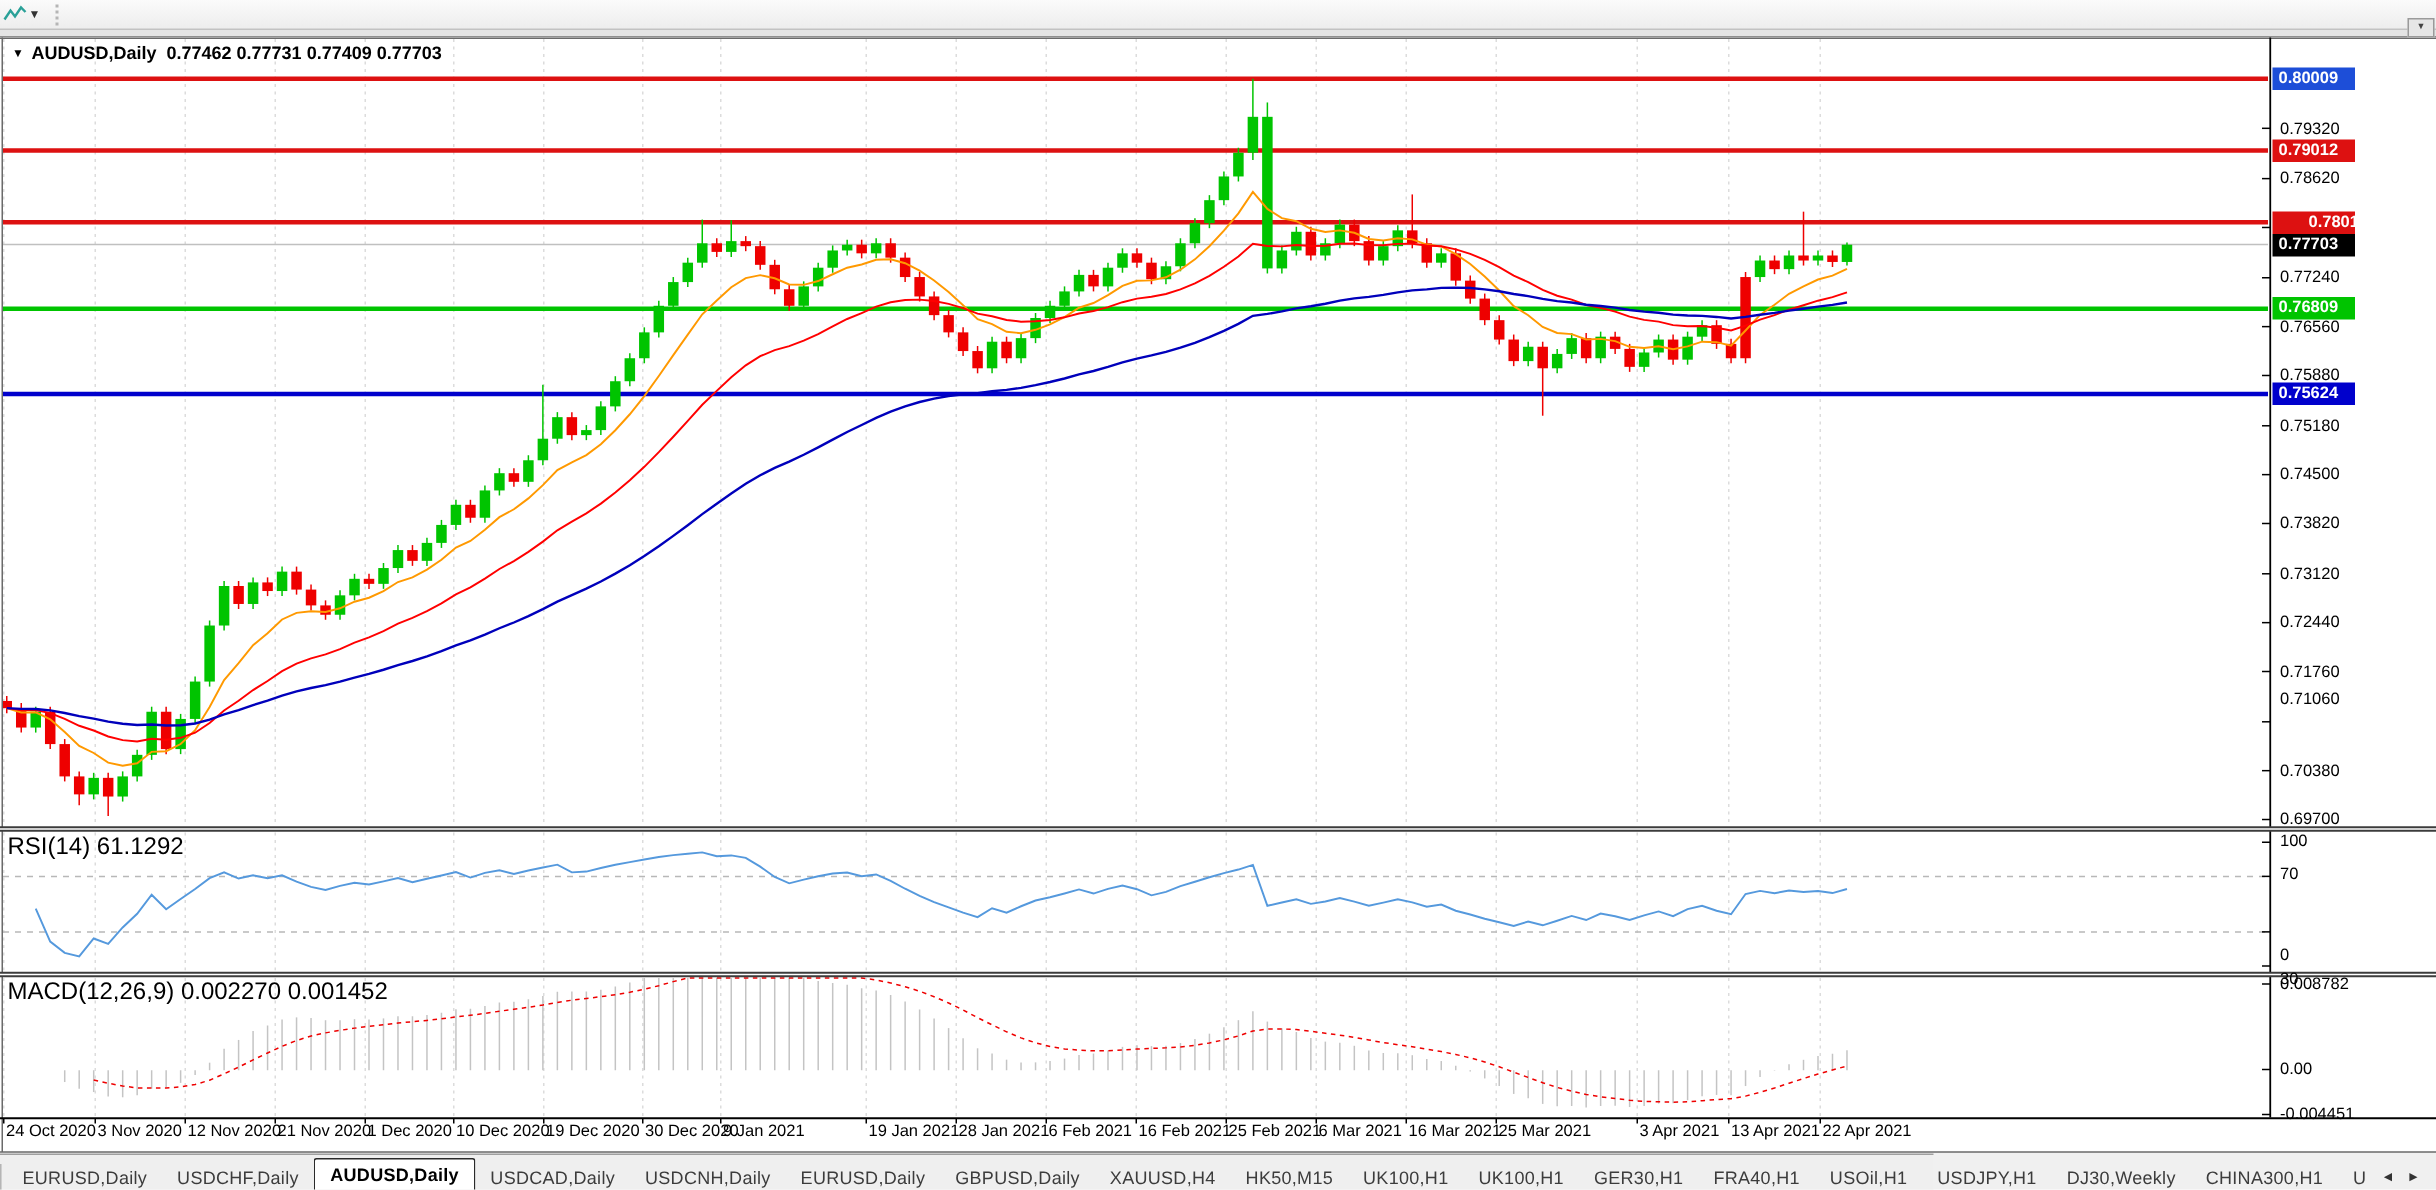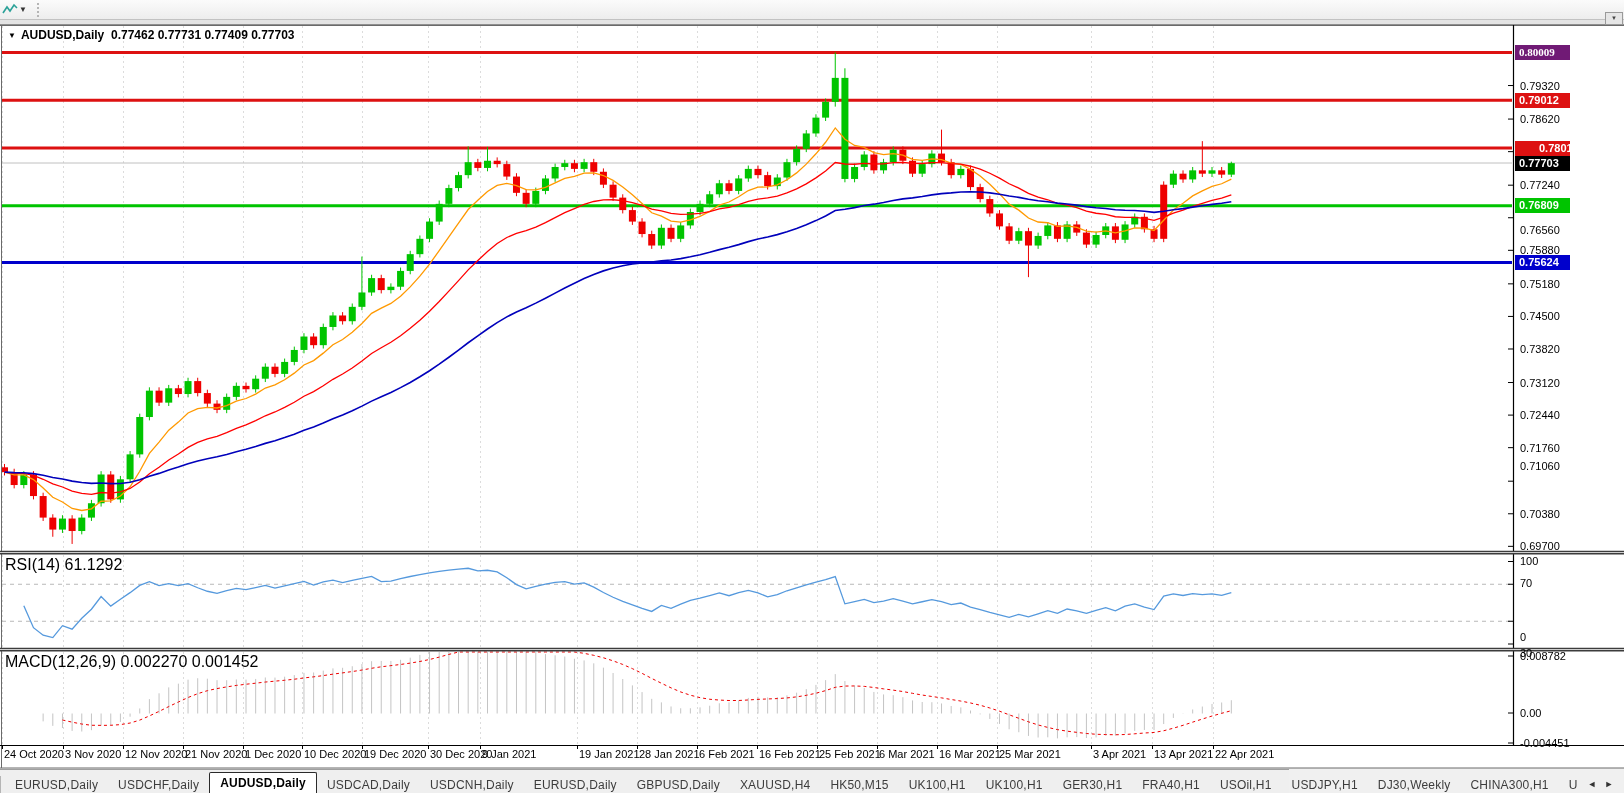--- a/index.html
+++ b/index.html
@@ -585,32 +585,32 @@
   <div class="title-overlay"><span class="tri">▼</span><span>AUDUSD,Daily</span>  <span>0.77462</span> <span>0.77731</span> <span>0.77409</span> <span>0.77703</span></div>
 
   <div class="panel-label" style="left:5px;top:556px;">RSI(14) 61.1292</div>
   <div class="panel-label" style="left:5px;top:653px;">MACD(12,26,9) 0.002270 0.001452</div>
 
   <div id="overlay">
       <div class="px-label" style="top: 78.5457px;">0.79320</div>
       <div class="px-label" style="top: 112.076px;">0.78620</div>
       <div class="px-label" style="top: 144.648px;">0.77940</div>
       <div class="px-label" style="top: 178.178px;">0.77240</div>
-      <div class="px-label" style="top: 210.75px; margin-top: 12px;">0.76560</div>
+      <div class="px-label" style="top: 210.75px;">0.76560</div>
       <div class="px-label" style="top: 243.322px;">0.75880</div>
       <div class="px-label" style="top: 276.852px;">0.75180</div>
       <div class="px-label" style="top: 309.424px;">0.74500</div>
       <div class="px-label" style="top: 341.996px;">0.73820</div>
       <div class="px-label" style="top: 375.526px;">0.73120</div>
       <div class="px-label" style="top: 408.098px;">0.72440</div>
       <div class="px-label" style="top: 440.67px;">0.71760</div>
       <div class="px-label" style="top: 459px;">0.71060</div>
       <div class="px-label" style="top: 506.772px;">0.70380</div>
       <div class="px-label" style="top: 539.344px;">0.69700</div>
-      <div class="badge" style="top: 45.0426px; background: #701a75; font-family: Liberation Serif, serif;">0.80009</div>
+      <div class="badge" style="top: 45.0426px; background: #1d4ed8;">0.80009</div>
       <div class="badge" style="top: 92.7989px; background: rgb(221, 17, 17);">0.79012</div>
       <div class="badge" style="top: 140.603px; background: rgb(221, 17, 17); padding-left: 24px;">0.78014</div>
       <div class="badge" style="top: 155.5px; background: rgb(0, 0, 0);">0.77703</div>
       <div class="badge" style="top: 198.323px; background: rgb(0, 196, 0);">0.76809</div>
       <div class="badge" style="top: 255.084px; background: rgb(0, 0, 204);">0.75624</div>
       <div class="px-label" style="top: 554px;">100</div>
       <div class="px-label" style="top: 576px;">70</div>
       <div class="px-label" style="top: 646px;">30</div>
       <div class="px-label" style="top: 630px;">0</div>
       <div class="px-label" style="top: 649px;">0.008782</div>

